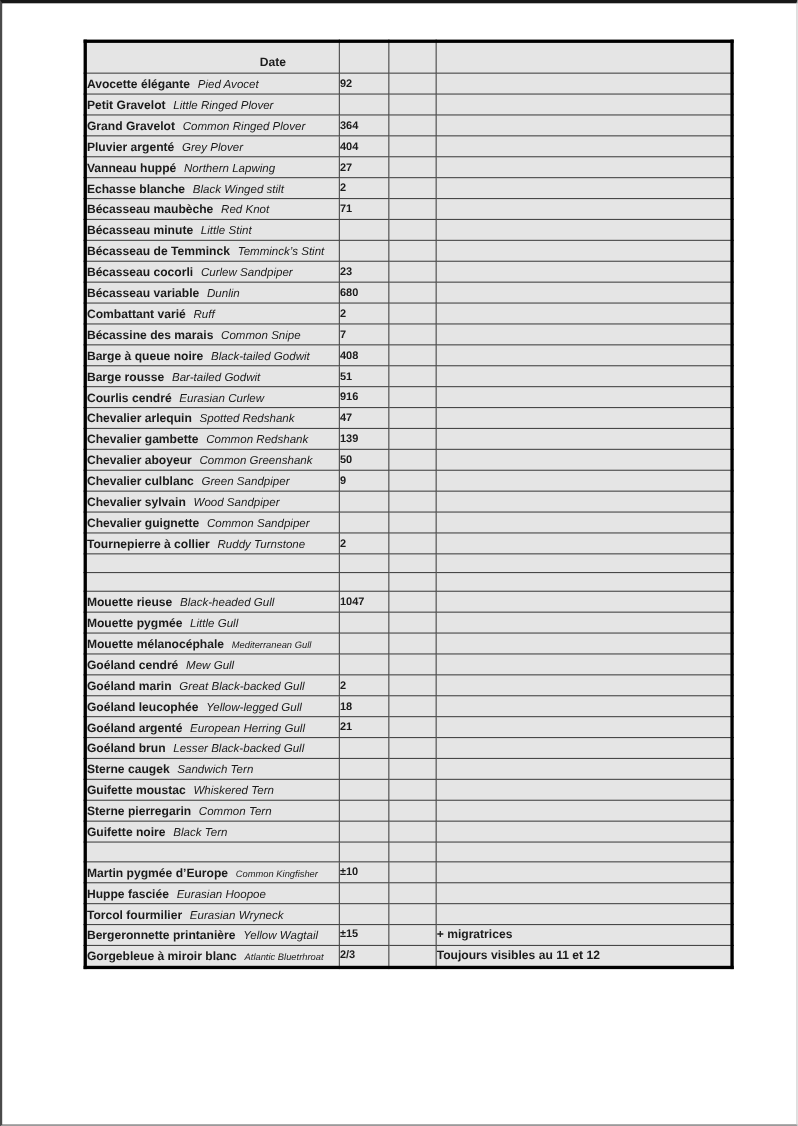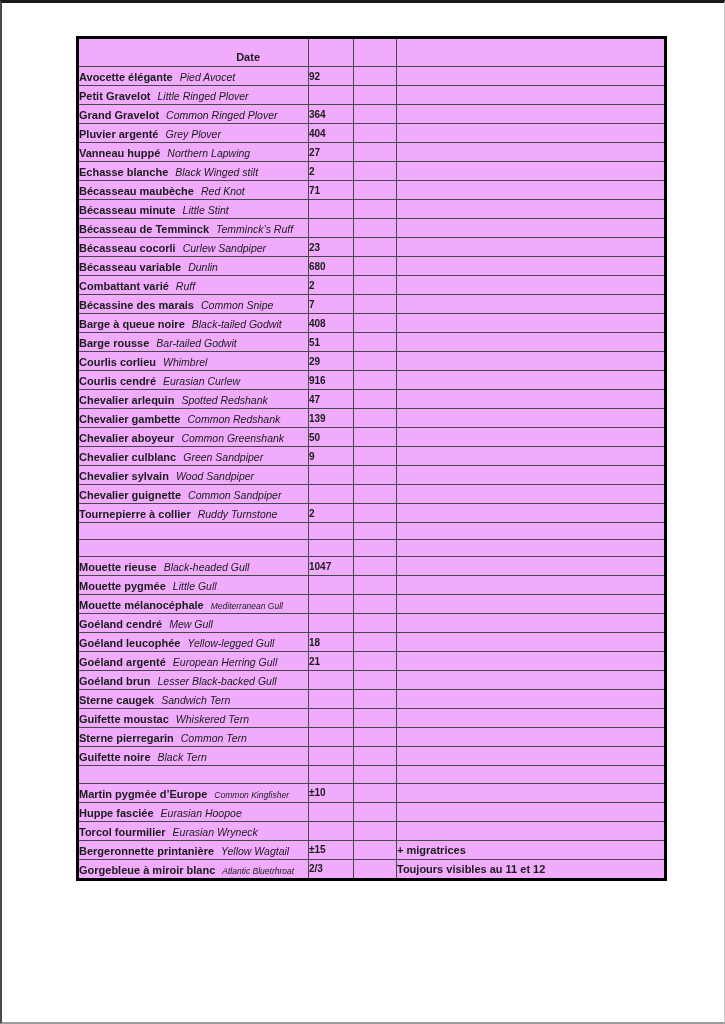--- a/index.html
+++ b/index.html
@@ -19,21 +19,21 @@
     border-left: 2px solid #4a4a4a;
     border-right: 1px solid #c9c9c9;
     border-bottom: 2px solid #9a9a9a;
   }
   table.bird-table {
     position: absolute; left: 74px; top: 33px;
     width: 588px;
     border-collapse: collapse;
     table-layout: fixed;
     border: 3px solid #000000;
-    background: #f0abfc;
+    background: #e5e5e5;
   }
   table.bird-table td {
     border: 1px solid #474747;
     padding: 0;
     overflow: hidden;
     white-space: nowrap;
     vertical-align: middle;
   }
   tr.head { height: 29px; }
   tr.head td { vertical-align: bottom; }
@@ -112,21 +112,21 @@
           <td class="c3"></td>
           <td class="c4"></td>
         </tr>
         <tr class="data">
           <td class="c1"><span class="fr">Bécasseau minute</span><span class="en">Little Stint</span></td>
           <td class="c2"></td>
           <td class="c3"></td>
           <td class="c4"></td>
         </tr>
         <tr class="data">
-          <td class="c1"><span class="fr">Bécasseau de Temminck</span><span class="en">Temminck’s Ruff</span></td>
+          <td class="c1"><span class="fr">Bécasseau de Temminck</span><span class="en">Temminck’s Stint</span></td>
           <td class="c2"></td>
           <td class="c3"></td>
           <td class="c4"></td>
         </tr>
         <tr class="data">
           <td class="c1"><span class="fr">Bécasseau cocorli</span><span class="en">Curlew Sandpiper</span></td>
           <td class="c2">23</td>
           <td class="c3"></td>
           <td class="c4"></td>
         </tr>
@@ -154,26 +154,20 @@
           <td class="c3"></td>
           <td class="c4"></td>
         </tr>
         <tr class="data">
           <td class="c1"><span class="fr">Barge rousse</span><span class="en">Bar-tailed Godwit</span></td>
           <td class="c2">51</td>
           <td class="c3"></td>
           <td class="c4"></td>
         </tr>
         <tr class="data">
-          <td class="c1"><span class="fr">Courlis corlieu</span><span class="en">Whimbrel</span></td>
-          <td class="c2">29</td>
-          <td class="c3"></td>
-          <td class="c4"></td>
-        </tr>
-        <tr class="data">
           <td class="c1"><span class="fr">Courlis cendré</span><span class="en">Eurasian Curlew</span></td>
           <td class="c2">916</td>
           <td class="c3"></td>
           <td class="c4"></td>
         </tr>
         <tr class="data">
           <td class="c1"><span class="fr">Chevalier arlequin</span><span class="en">Spotted Redshank</span></td>
           <td class="c2">47</td>
           <td class="c3"></td>
           <td class="c4"></td>
@@ -240,20 +234,26 @@
         </tr>
         <tr class="data">
           <td class="c1"><span class="fr">Mouette mélanocéphale</span><span class="en small">Mediterranean Gull</span></td>
           <td class="c2"></td>
           <td class="c3"></td>
           <td class="c4"></td>
         </tr>
         <tr class="data">
           <td class="c1"><span class="fr">Goéland cendré</span><span class="en">Mew Gull</span></td>
           <td class="c2"></td>
+          <td class="c3"></td>
+          <td class="c4"></td>
+        </tr>
+        <tr class="data">
+          <td class="c1"><span class="fr">Goéland marin</span><span class="en">Great Black-backed Gull</span></td>
+          <td class="c2">2</td>
           <td class="c3"></td>
           <td class="c4"></td>
         </tr>
         <tr class="data">
           <td class="c1"><span class="fr">Goéland leucophée</span><span class="en">Yellow-legged Gull</span></td>
           <td class="c2">18</td>
           <td class="c3"></td>
           <td class="c4"></td>
         </tr>
         <tr class="data">

